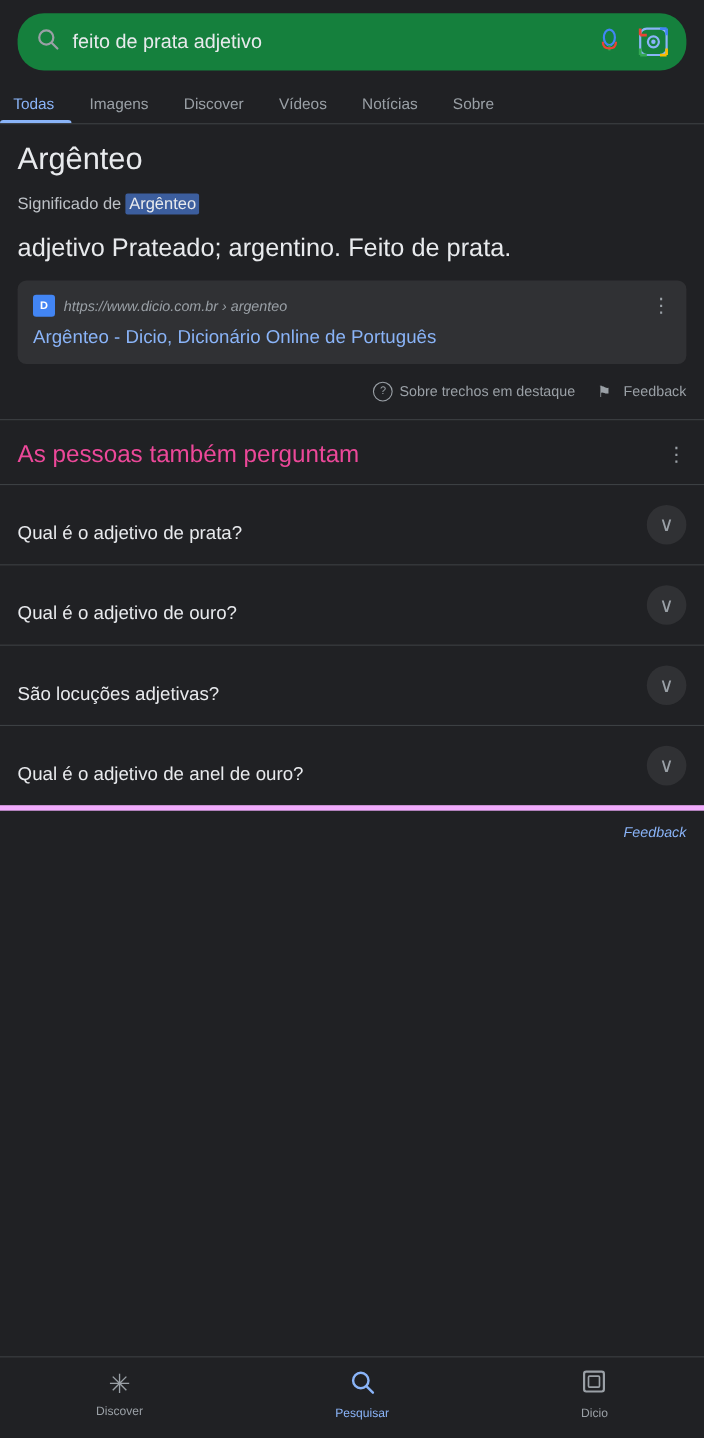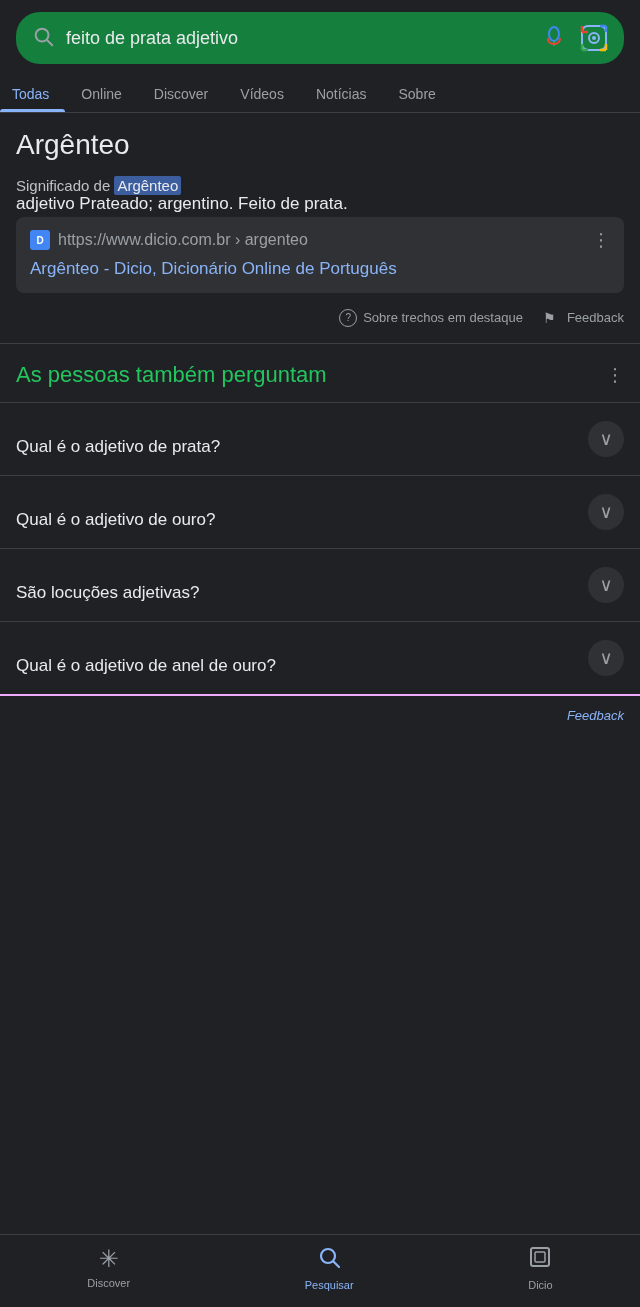--- a/index.html
+++ b/index.html
@@ -78,32 +78,32 @@
     }
     .result-title {
       font-size: 28px;
       font-weight: 400;
       color: #e8eaed;
       margin-bottom: 16px;
     }
     .definition-label {
       font-size: 15px;
       color: #bdc1c6;
-      margin-bottom: 0;
+      margin-bottom: 18px;
     }
     .definition-label span.highlight {
       background: #3c5e9e;
       color: #e8eaed;
       padding: 1px 3px;
       border-radius: 2px;
     }
     .definition-text {
-      font-size: 17px;
-      color: #e8eaed;
-      margin-bottom: 3px;
+      font-size: 23px;
+      color: #e8eaed;
+      margin-bottom: 16px;
     }
 
     
     .source-card {
       background: #303134;
       border-radius: 8px;
       padding: 12px 14px;
       margin-bottom: 6px;
     }
     .source-row {
@@ -123,22 +123,23 @@
       background: #4285f4;
       border-radius: 3px;
       display: flex;
       align-items: center;
       justify-content: center;
       font-size: 10px;
       color: white;
       font-weight: bold;
     }
     .source-url {
-      font-size: 16px;
-      color: #9aa0a6;
+      font-size: 13px;
+      color: #9aa0a6;
+      font-style: italic;
     }
     .source-menu {
       color: #9aa0a6;
       font-size: 18px;
       cursor: pointer;
     }
     .source-link {
       font-size: 17px;
       color: #8ab4f8;
       line-height: 1.4;
@@ -191,40 +192,40 @@
       padding: 0 0 0 0;
     }
     .paa-header {
       display: flex;
       align-items: center;
       justify-content: space-between;
       padding: 18px 16px 14px;
     }
     .paa-title {
       font-size: 22px;
-      color: #22c55e;
+      color: #ec4899;
       font-weight: 400;
     }
     .paa-menu {
       color: #9aa0a6;
       font-size: 18px;
       cursor: pointer;
     }
 
     
     .paa-item {
       border-top: 1px solid #3c4043;
       padding: 18px 16px;
       display: flex;
       align-items: flex-end;
       justify-content: space-between;
       cursor: pointer;
     }
     .paa-item:last-child {
-      border-bottom: 2px solid #f0abfc;
+      border-bottom: 5px solid #f0abfc;
     }
     .paa-question {
       font-size: 17px;
       color: #e8eaed;
       flex: 1;
     }
     .paa-chevron {
       width: 36px;
       height: 36px;
       background: #303134;
@@ -319,21 +320,21 @@
       <line x1="2" y1="20" x2="2" y2="26" stroke="#34A853" stroke-width="2.5"></line>
       <line x1="2" y1="26" x2="8" y2="26" stroke="#34A853" stroke-width="2.5"></line>
       <line x1="20" y1="26" x2="26" y2="26" stroke="#FBBC04" stroke-width="2.5"></line>
       <line x1="26" y1="20" x2="26" y2="26" stroke="#FBBC04" stroke-width="2.5"></line>
     </svg>
   </span>
 </div>
 
 <div class="tabs">
   <div class="tab active">Todas</div>
-  <div class="tab">Online</div>
+  <div class="tab">Imagens</div>
   <div class="tab">Discover</div>
   <div class="tab">Vídeos</div>
   <div class="tab">Notícias</div>
   <div class="tab">Sobre</div>
 </div>
 
 <div class="result-section">
   <div class="result-title">Argênteo</div>
 
   <div class="definition-label">

